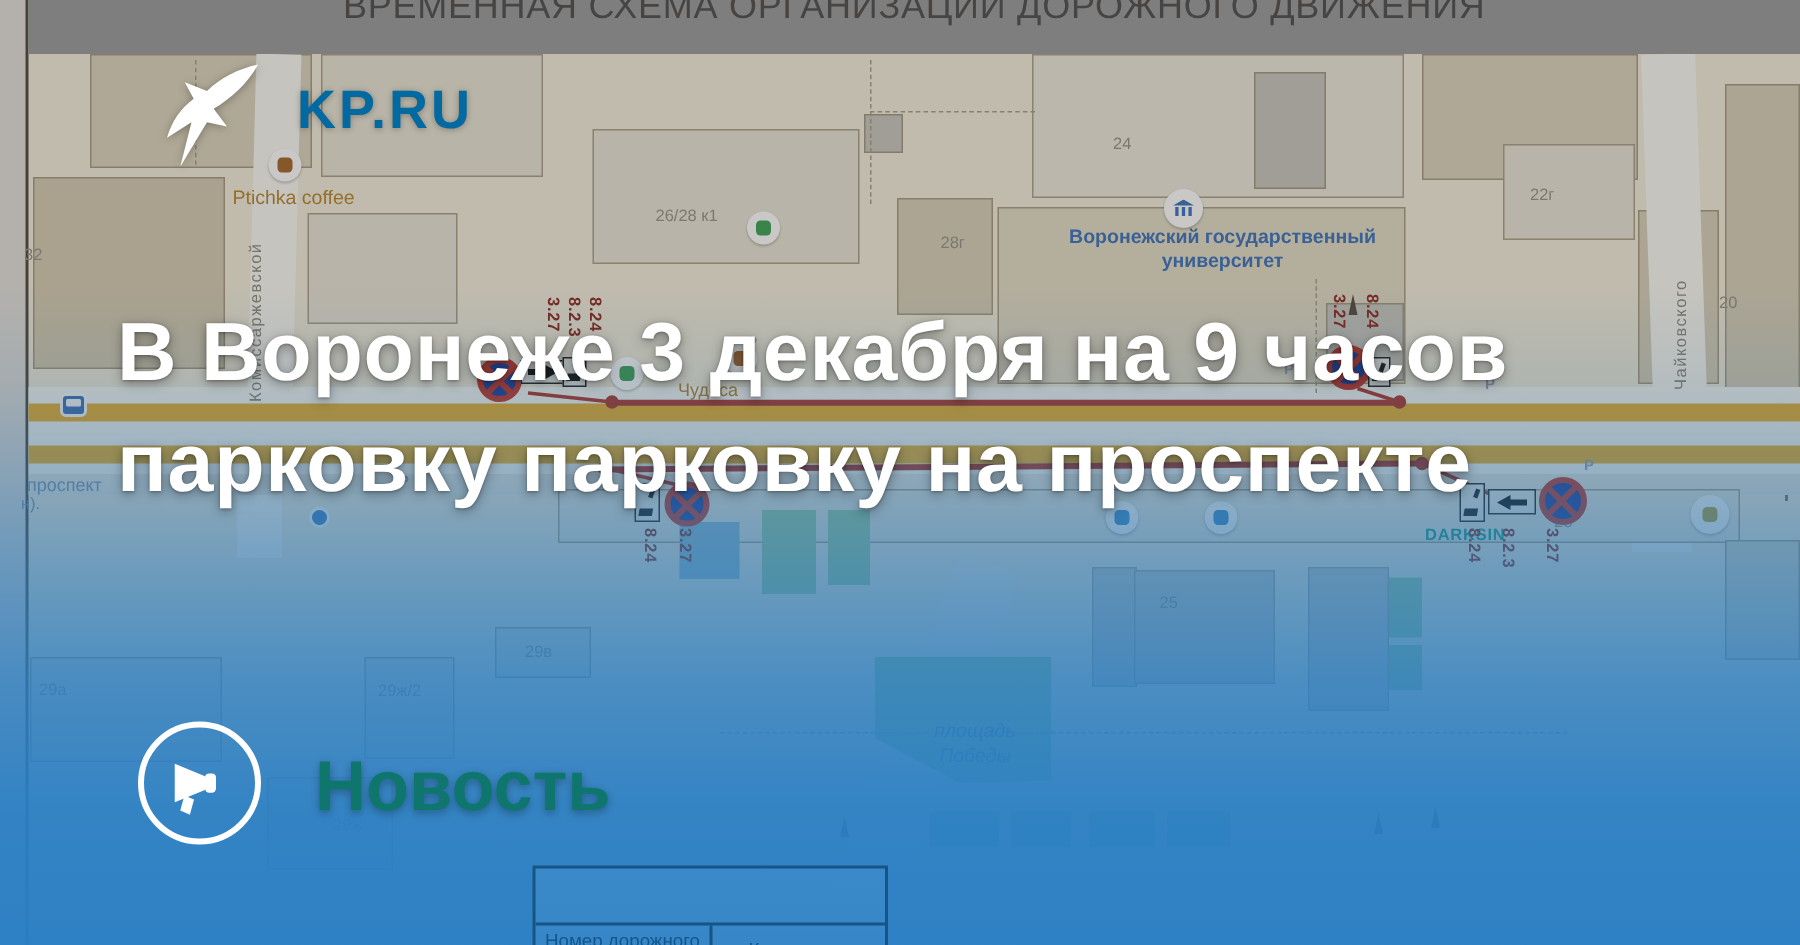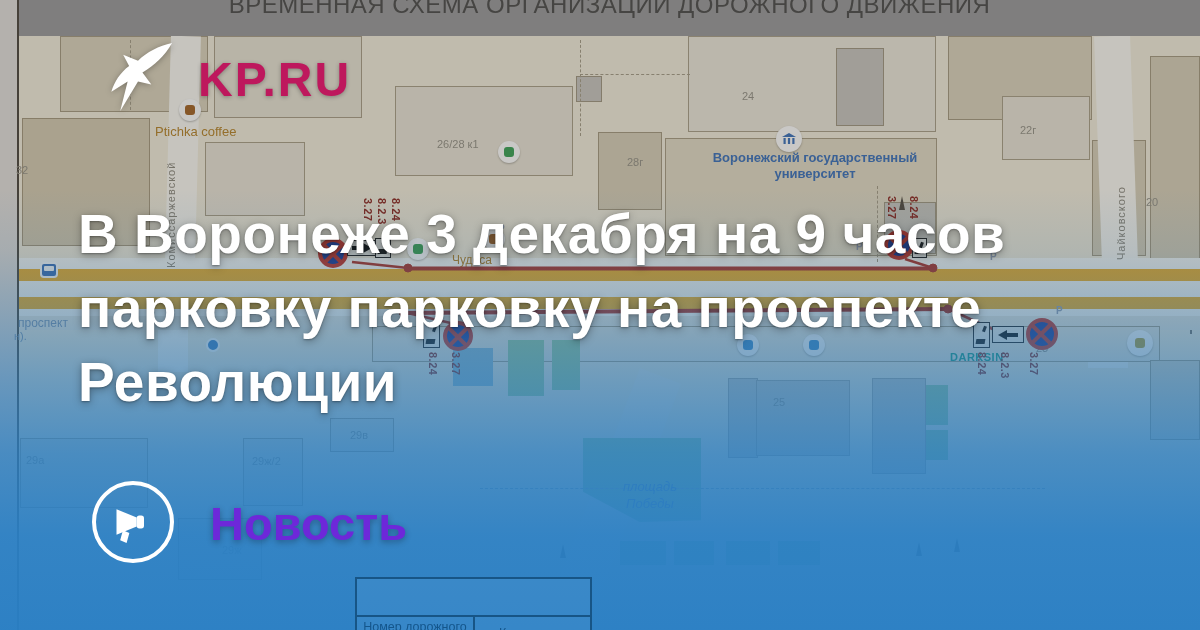--- a/index.html
+++ b/index.html
@@ -43,24 +43,24 @@
     rgba(42,128,198,0) 0%,rgba(42,128,198,0) 30%,rgba(42,128,198,.10) 40%,
     rgba(44,130,200,.32) 50%,rgba(44,130,200,.55) 60%,rgba(43,129,199,.78) 72%,
     rgba(42,128,198,.93) 85%,rgba(41,127,197,.97) 100%);}
   
   .vtable{position:absolute;left:355px;top:577px;width:237px;height:100px;border:2px solid #175586;background:rgba(140,195,240,.10);box-sizing:border-box;}
   .vtable .title{position:absolute;left:0;right:0;top:1px;text-align:center;font-size:15px;line-height:17px;color:#14568c;}
   .vtable .row{position:absolute;left:0;right:0;top:36px;bottom:0;border-top:2px solid #175586;}
   .vtable .vdiv{position:absolute;left:116px;top:0;bottom:0;border-left:2px solid #175586;}
   .vtable .cell{position:absolute;text-align:center;font-size:12.5px;color:#14568c;}
   
-  .logo-text{position:absolute;left:198px;top:52px;font-size:48px;font-weight:bold;color:#be185d;letter-spacing:2px;text-shadow:0 1px 4px rgba(0,0,0,.3);}
+  .logo-text{position:absolute;left:198px;top:52px;font-size:36px;font-weight:bold;color:#0369a1;letter-spacing:2px;text-shadow:0 1px 4px rgba(0,0,0,.3);}
   .headline{position:absolute;left:78px;top:197px;font-size:55px;line-height:74px;font-weight:bold;color:#fff;text-shadow:0 2px 8px rgba(0,0,0,.35),0 1px 2px rgba(0,0,0,.3);white-space:nowrap;letter-spacing:.5px;}
   .badge-circle{position:absolute;left:92px;top:481px;width:82px;height:82px;border:4px solid #fff;border-radius:50%;box-sizing:border-box;display:flex;align-items:center;justify-content:center;}
-  .badge-label{position:absolute;left:210px;top:496px;font-size:47px;font-weight:bold;color:#6d28d9;text-shadow:0 2px 6px rgba(0,0,0,.3);}
+  .badge-label{position:absolute;left:210px;top:496px;font-size:47px;font-weight:bold;color:#0f766e;text-shadow:0 2px 6px rgba(0,0,0,.3);}
 </style>
 </head>
 <body>
 
 <div id="frame">
 
   <div class="abs" style="inset:0;">
 
     <div class="shape" style="left:0;top:0;width:17px;height:630px;background:#e3e1dd;"></div>
     <div class="shape" style="left:17px;top:0;width:2px;height:630px;background:#4f4a42;"></div>
@@ -252,21 +252,20 @@
   </div>
 
   <svg class="abs" width="76" height="74" viewBox="0 0 100 100" style="left:100px;top:40px;filter:drop-shadow(0 1px 3px rgba(0,0,0,.3));">
     <path fill="#ffffff" d="M96 4 C78 8 62 16 50 28 L30 20 L38 35 C26 44 18 56 14 70 L36 56 L26 96 L50 56 L68 60 L56 44 C72 34 86 22 96 4 Z"></path>
   </svg>
   <div class="logo-text">KP.RU</div>
 
   <div class="headline">
     <div>В Воронеже 3 декабря на 9 часов</div>
     <div>парковку парковку на проспекте</div>
-    <div>Революции</div>
   </div>
 
   <div class="badge-circle">
     <svg width="44" height="44" viewBox="0 0 48 48">
       <path fill="#ffffff" d="M6 10 L28 19 L28 29 L6 38 Z"></path>
       <rect x="28" y="17" width="8" height="14" rx="3" fill="#ffffff"></rect>
       <path fill="#ffffff" d="M13 33 L20 36 L17 47 L10 44 Z"></path>
     </svg>
   </div>
   <div class="badge-label">Новость</div>

